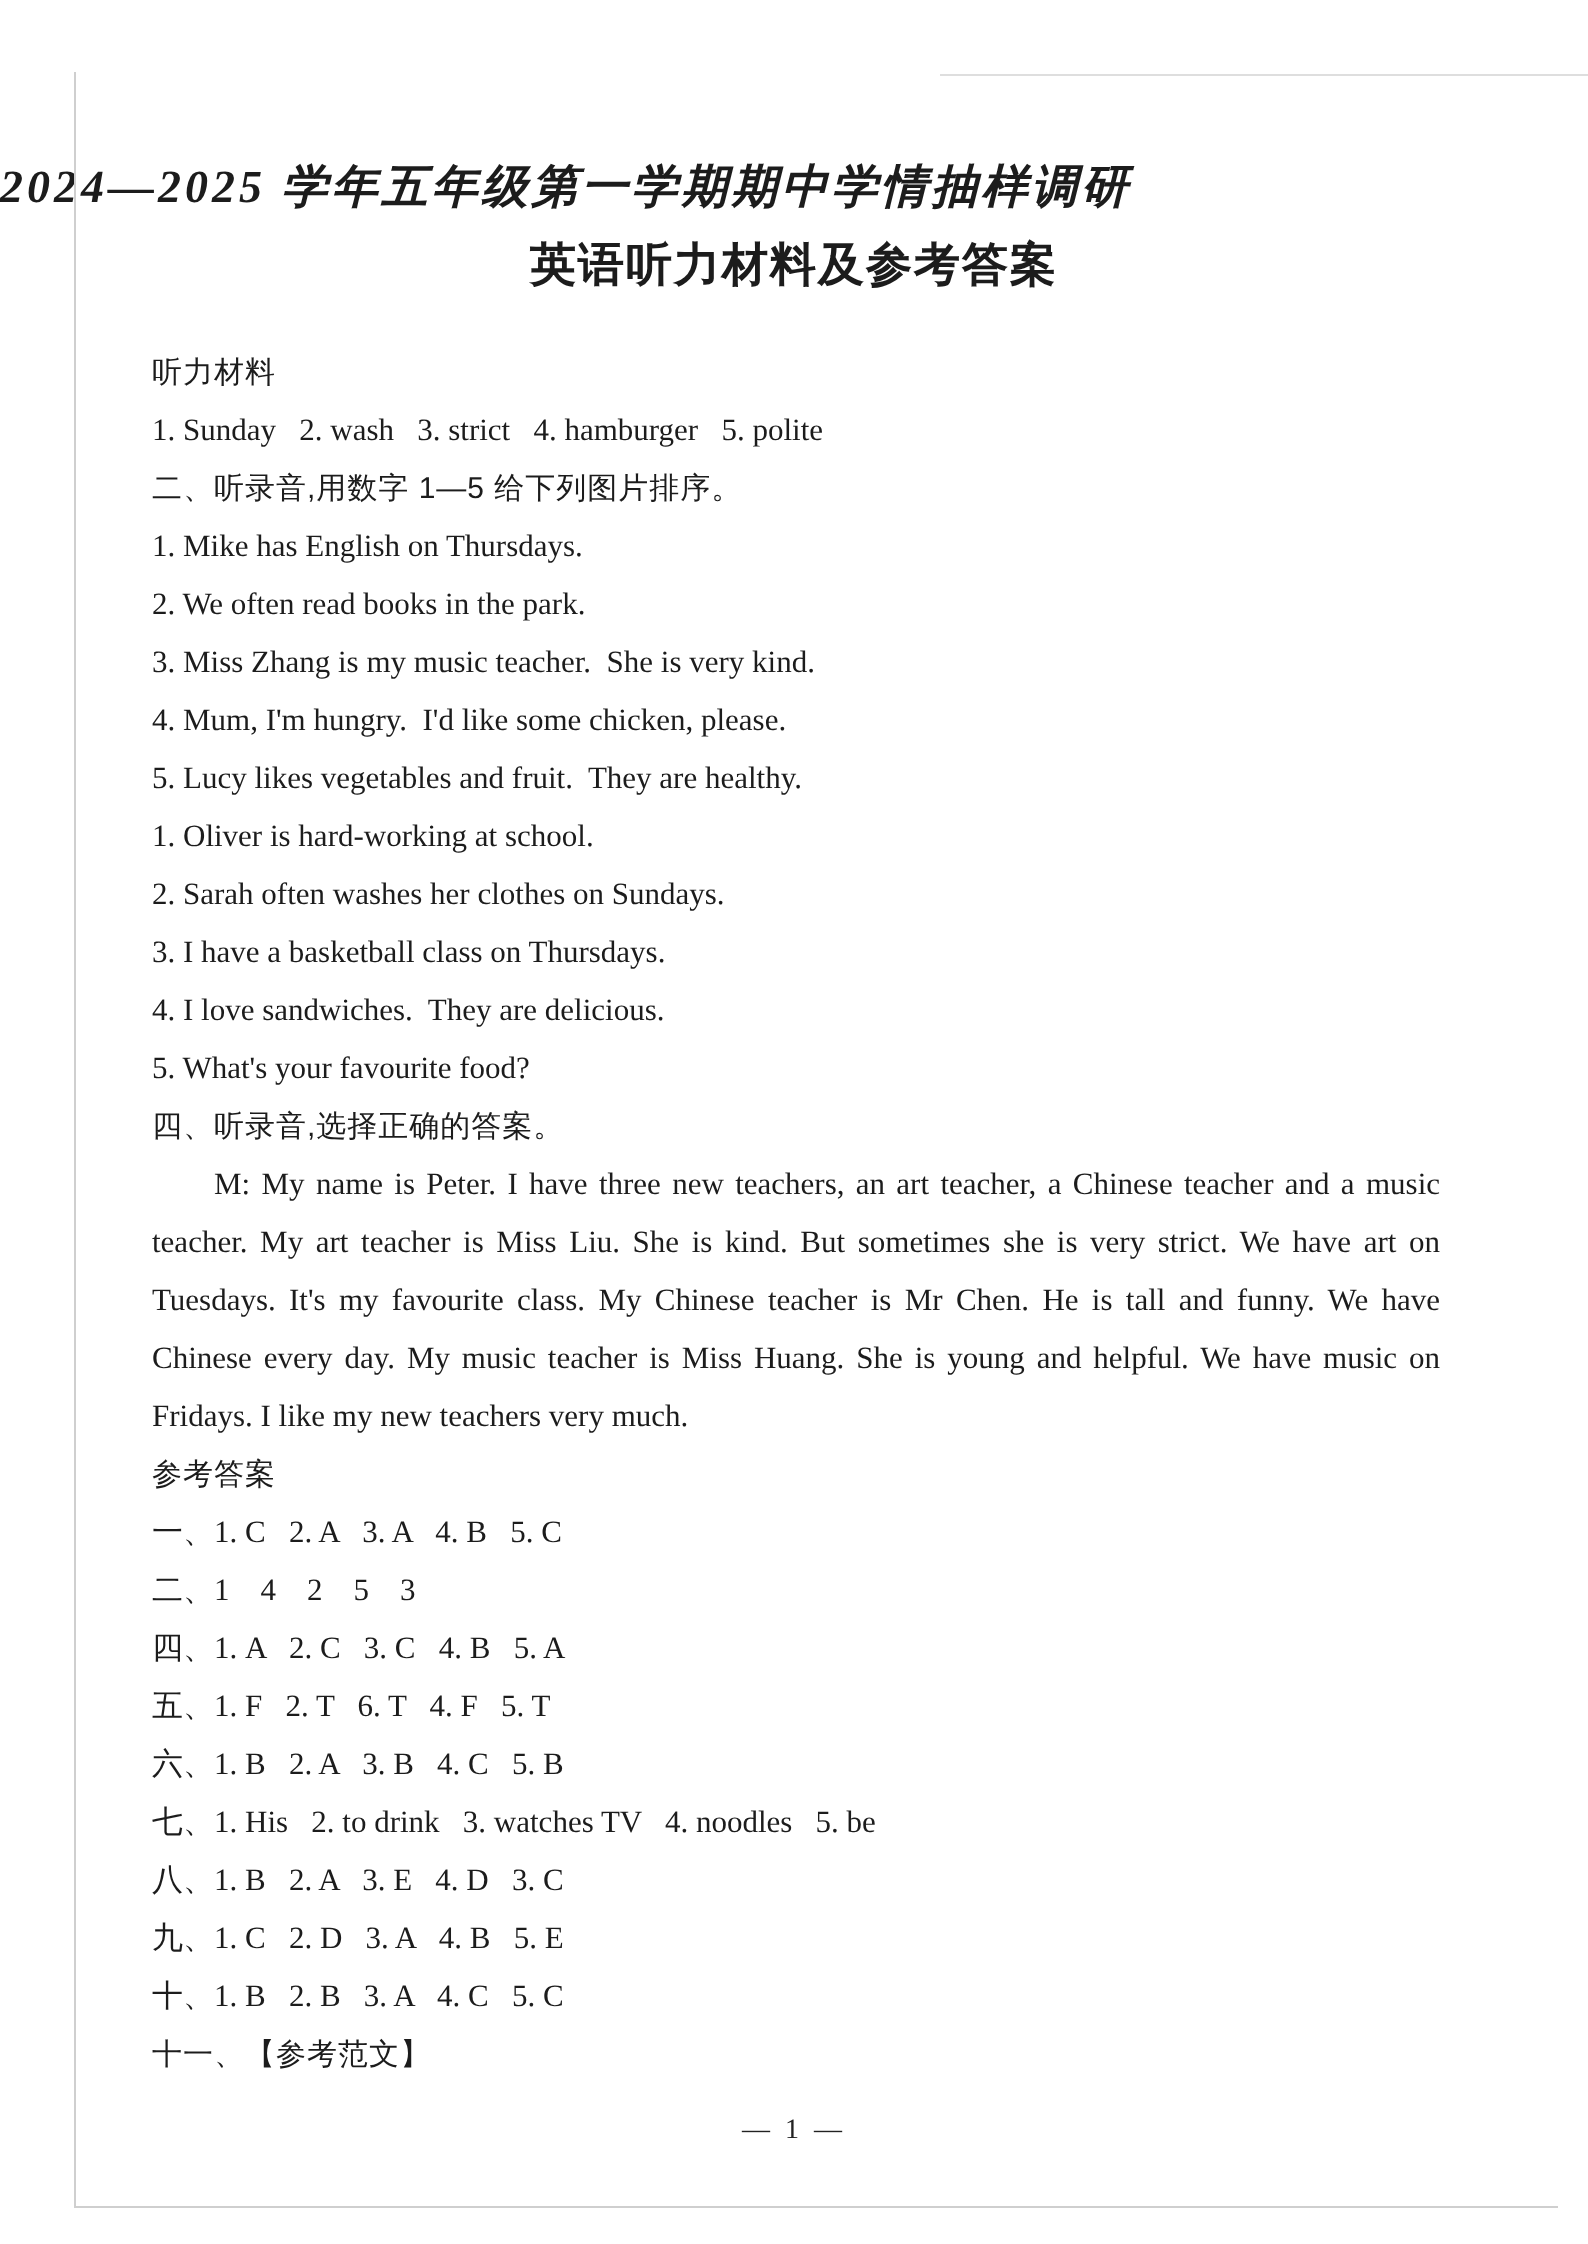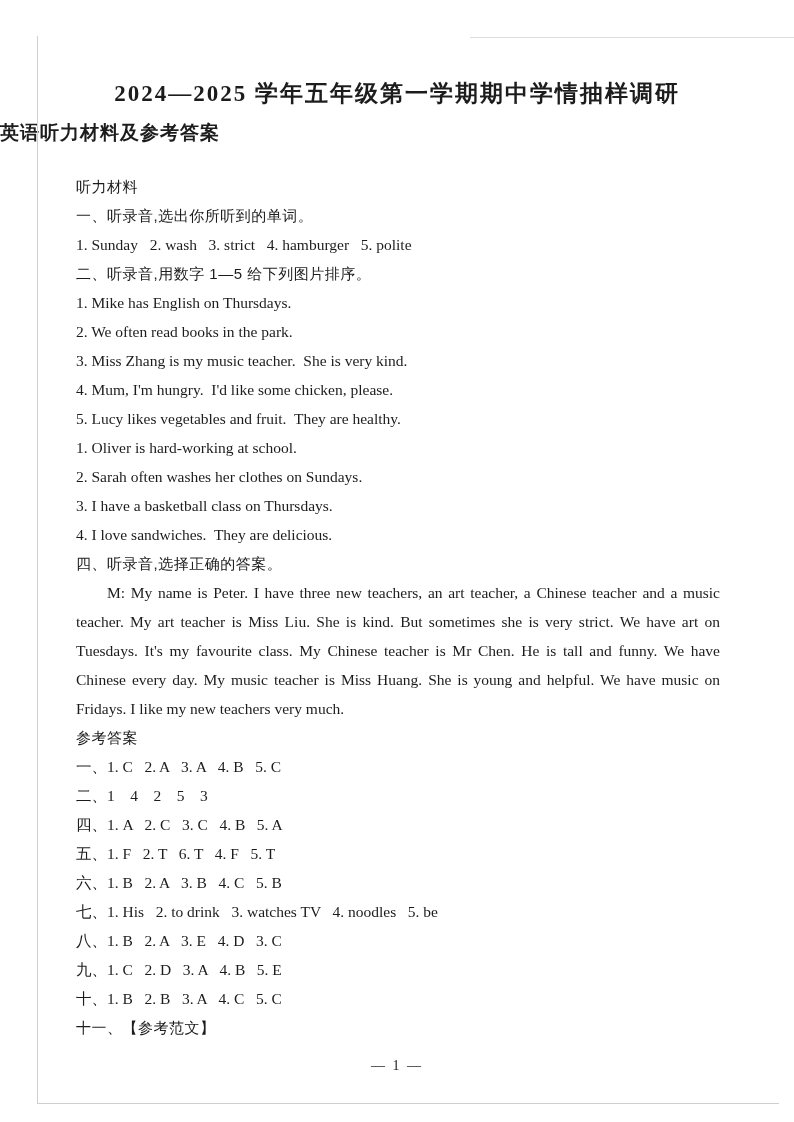--- a/index.html
+++ b/index.html
@@ -13,30 +13,31 @@
   }
   .page { position: absolute; inset: 0; }
 
   
   .scan-left   { position: absolute; left: 37px;  top: 36px;  width: 1px;  height: 1068px; background: #cfcfcf; }
   .scan-bottom { position: absolute; left: 37px;  top: 1103px; width: 742px; height: 1px;  background: #cfcfcf; }
   .scan-top    { position: absolute; left: 470px; top: 37px;  width: 324px; height: 1px;  background: #dedede; }
 
   .title {
     margin-top: 78px;
-    text-align: center;
     font-weight: bold;
     font-size: 23px;
     line-height: 32px;
     letter-spacing: 2px;
+    font-style: italic;
   }
   .subtitle {
     margin-top: 10px;
+    text-align: center;
     font-weight: bold;
-    font-size: 19px;
+    font-size: 23px;
     line-height: 26px;
     letter-spacing: 1px;
   }
 
   .content {
     margin: 26px 74px 0 76px;
     font-size: 15.5px;
     line-height: 29px;
   }
   .line { white-space: pre-wrap; }
@@ -71,34 +72,34 @@
   <div class="scan-bottom"></div>
   <div class="scan-top"></div>
 
   <div class="title">2024—2025 学年五年级第一学期期中学情抽样调研</div>
   <div class="subtitle">英语听力材料及参考答案</div>
 
   <div class="content">
 
     <div class="line cn-head">听力材料</div>
 
-    <div class="line cn-head">一、听录音,选出你所听到的单词。</div>
     <div class="line">1. Sunday   2. wash   3. strict   4. hamburger   5. polite</div>
 
     <div class="line cn-head">二、听录音,用数字 1—5 给下列图片排序。</div>
     <div class="line">1. Mike has English on Thursdays.</div>
     <div class="line">2. We often read books in the park.</div>
     <div class="line">3. Miss Zhang is my music teacher.  She is very kind.</div>
     <div class="line">4. Mum, I'm hungry.  I'd like some chicken, please.</div>
     <div class="line">5. Lucy likes vegetables and fruit.  They are healthy.</div>
 
     <div class="line">1. Oliver is hard-working at school.</div>
     <div class="line">2. Sarah often washes her clothes on Sundays.</div>
     <div class="line">3. I have a basketball class on Thursdays.</div>
     <div class="line">4. I love sandwiches.  They are delicious.</div>
+    <div class="line">5. What's your favourite food?</div>
 
     <div class="line cn-head">四、听录音,选择正确的答案。</div>
     <div class="para">M: My name is Peter.  I have three new teachers, an art teacher, a Chinese teacher and a music teacher.  My art teacher is Miss Liu.  She is kind.  But sometimes she is very strict.  We have art on Tuesdays.  It's my favourite class.  My Chinese teacher is Mr Chen.  He is tall and funny.  We have Chinese every day.  My music teacher is Miss Huang.  She is young and helpful.  We have music on Fridays.  I like my new teachers very much.</div>
 
     <div class="line cn-head">参考答案</div>
     <div class="line">一、1. C   2. A   3. A   4. B   5. C</div>
     <div class="line">二、1    4    2    5    3</div>
     <div class="line">四、1. A   2. C   3. C   4. B   5. A</div>
     <div class="line">五、1. F   2. T   6. T   4. F   5. T</div>
     <div class="line">六、1. B   2. A   3. B   4. C   5. B</div>

